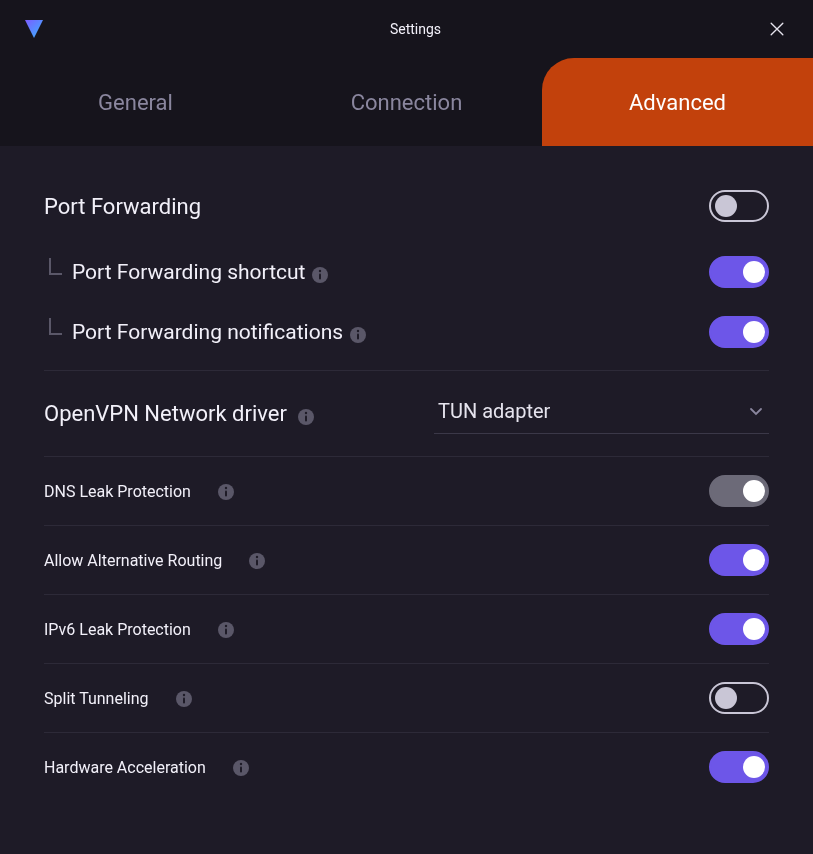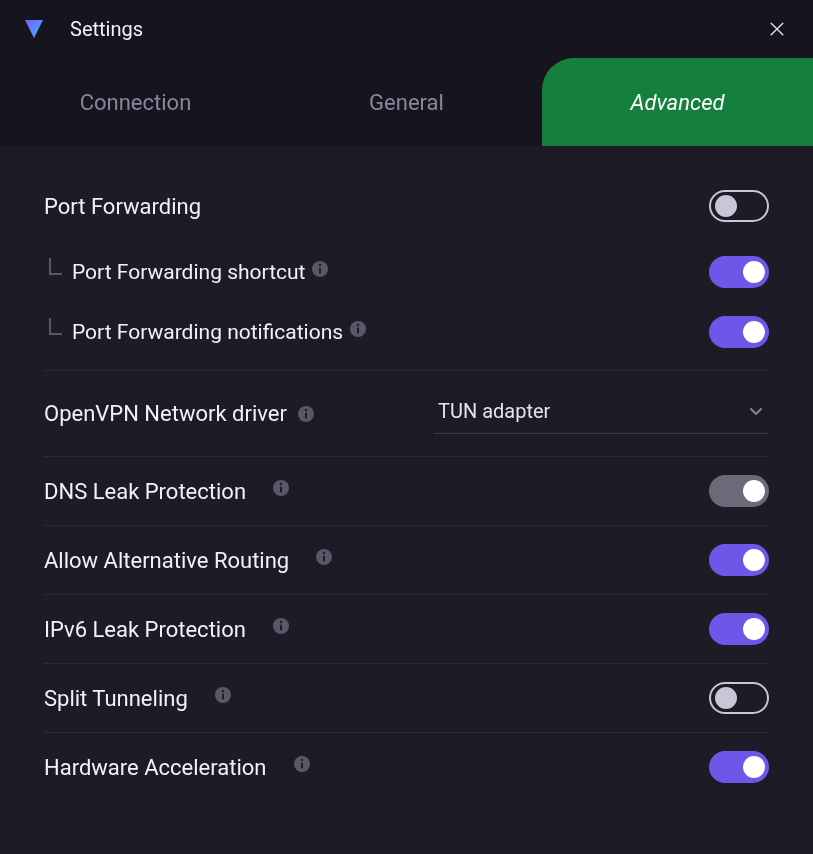--- a/index.html
+++ b/index.html
@@ -18,24 +18,25 @@
     height: 58px;
     padding: 0 20px 0 22px;
     background: #16141c;
   }
   .app-logo {
     width: 24px; height: 24px;
     margin-right: 24px;
     display: inline-block;
   }
   .titlebar-title {
-    font-size: 20px;
+    font-size: 14px;
     font-weight: 400;
     color: #f2f0f9;
     flex: 1;
+    text-align: center;
   }
   .close-btn {
     width: 32px; height: 32px;
     color: #e6e4ee;
     display:flex; align-items:center; justify-content:center;
     cursor: pointer;
   }
 
   
   .tabrow {
@@ -49,23 +50,22 @@
     align-items: center;
     justify-content: center;
     font-size: 22px;
     font-weight: 400;
     color: #8a869e;
     cursor: pointer;
     position: relative;
   }
   .tab.active {
     color: #ffffff;
-    background: #15803d;
+    background: #c2410c;
     border-top-left-radius: 32px;
-    font-style: italic;
   }
 
   
   .panel {
     background: #1e1b27;
     padding: 44px 44px 20px 44px;
     height: calc(100% - 58px - 88px);
     overflow-y: auto;
   }
 
@@ -104,21 +104,21 @@
   }
   .tree-elbow {
     width: 22px; height: 28px;
     margin-right: 6px;
     display:inline-block;
     flex-shrink:0;
   }
   .sub-label {
     font-size: 21px;
     color: #f2f0f9;
-    display:flex; align-items:flex-start; gap:6px;
+    display:flex; align-items:flex-end; gap:6px;
     flex: 1;
   }
 
   .info-icon {
     width: 18px; height: 18px;
     display:inline-flex;
     color:#7a7690;
     flex-shrink:0;
   }
 
@@ -165,21 +165,21 @@
   
   .dropdown-row {
     display: flex;
     align-items: center;
     padding: 22px 0;
     border-top: 1px solid #2d2a38;
     margin-top: 8px;
   }
   .dropdown-left {
     width: 390px;
-    display:flex; align-items:center; gap:10px;
+    display:flex; align-items:flex-end; gap:10px;
     font-size: 22px;
     color: #f2f0f9;
   }
   .dropdown {
     flex: 1;
     position: relative;
     border-bottom: 1px solid #3b3848;
     padding: 6px 4px 10px 4px;
     cursor:pointer;
     display:flex;
@@ -199,23 +199,23 @@
 
   
   .opt-row {
     display: flex;
     align-items: center;
     padding: 18px 0;
     border-top: 1px solid #2d2a38;
   }
   .opt-row:first-of-type { border-top: none; }
   .opt-label {
-    font-size: 22px;
+    font-size: 16px;
     color: #f2f0f9;
-    display:flex; align-items:flex-start; gap:26px;
+    display:flex; align-items:flex-end; gap:26px;
     flex:1;
   }
 </style>
 </head>
 <body>
 
 <div class="titlebar">
   <span class="app-logo">
     <svg viewBox="0 0 24 24" width="24" height="24">
       <defs>
@@ -229,22 +229,22 @@
   </span>
   <span class="titlebar-title">Settings</span>
   <span class="close-btn">
     <svg viewBox="0 0 24 24" width="20" height="20">
       <path d="M5 5 L19 19 M19 5 L5 19" stroke="currentColor" stroke-width="1.6" stroke-linecap="round"></path>
     </svg>
   </span>
 </div>
 
 <div class="tabrow">
+  <div class="tab">General</div>
   <div class="tab">Connection</div>
-  <div class="tab">General</div>
   <div class="tab active">Advanced</div>
 </div>
 
 <div class="panel">
 
   <div class="section">
     <div class="row first">
       <span class="row-label">Port Forwarding</span>
       <div class="toggle off-outline">
         <div class="knob"></div>

